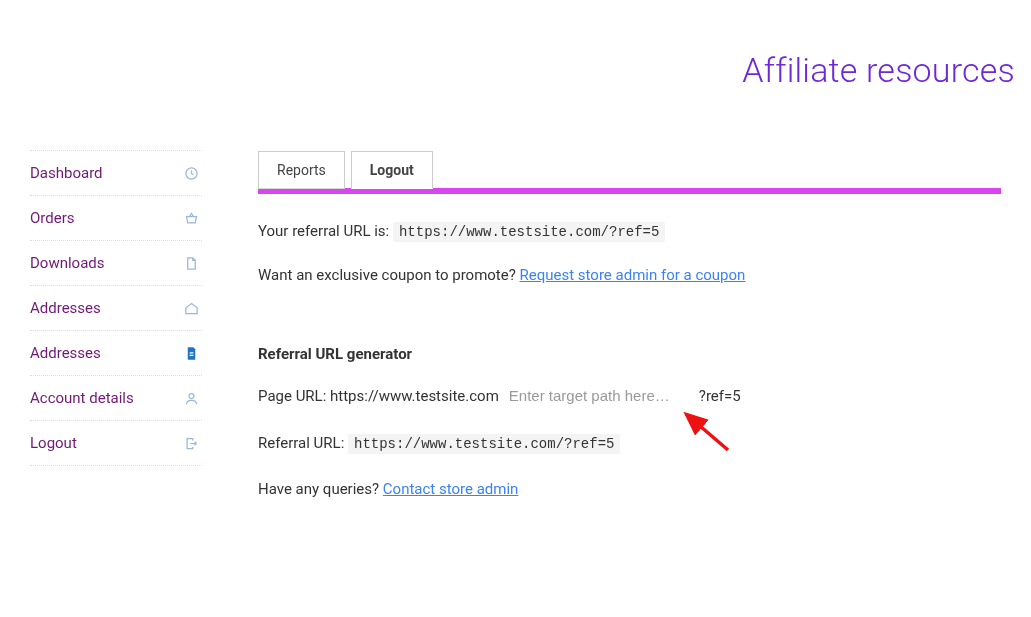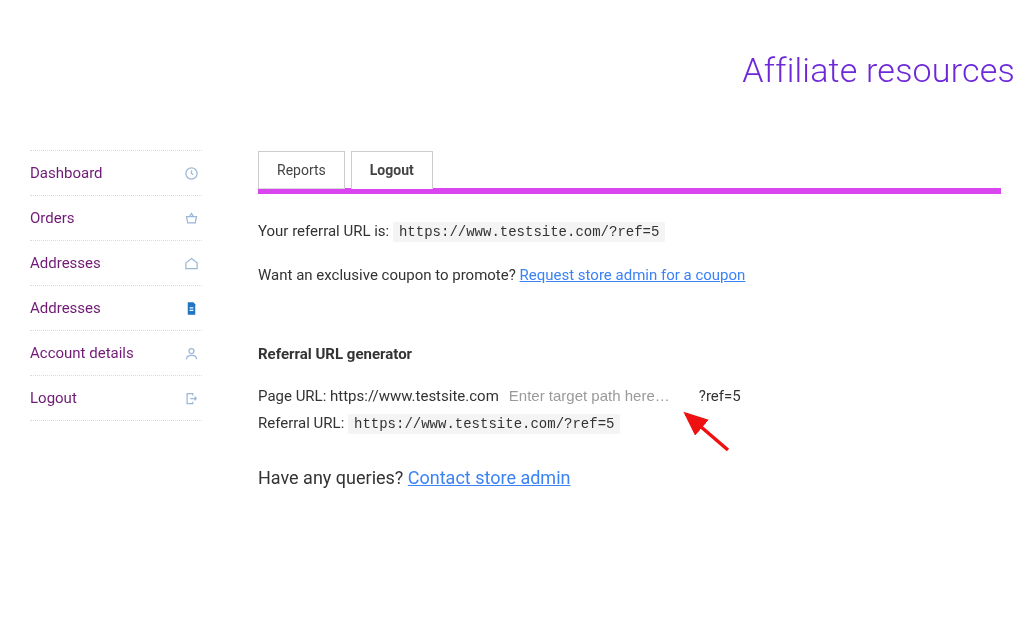--- a/index.html
+++ b/index.html
@@ -64,32 +64,32 @@
   .row { margin: 0 0 26px; font-size: 15px; color: #333; }
   .code {
     font-family: SFMono-Regular, Consolas, "Liberation Mono", Menlo, monospace;
     background: #f4f4f4;
     padding: 2px 6px;
     border-radius: 2px;
     font-size: 14px;
   }
   a.link { color: #3b82f6; text-decoration: underline; }
   .section-head { font-weight: 700; margin-top: 61px; margin-bottom: 22px; }
-  .gen { display: flex; align-items: center; gap: 10px; margin-bottom: 8px; font-size: 15px; }
+  .gen { display: flex; align-items: center; gap: 10px; margin-bottom: 28px; font-size: 15px; }
   .gen input {
     border: none;
     background: transparent;
     font-size: 15px;
     color: #333;
     padding: 2px 0;
     width: 180px;
     outline: none;
   }
   .gen input::placeholder { color: #9a9a9a; }
-  .footer-q { margin-top: 35px; font-size: 18px; }
+  .footer-q { margin-top: 28px; font-size: 15px; }
   
   .arrow {
     position: absolute;
     left: 678px;
     top: 358px;
     pointer-events: none;
   }
 </style>
 </head>
 <body>
@@ -107,20 +107,29 @@
               <path d="M12 7v5l3 2"></path>
             </svg>
         </span>
       </a>
       <a class="side-item">
         <span>Orders</span>
         <span class="side-icon">
           <svg width="15" height="15" viewBox="0 0 24 24" fill="none" stroke="#9ab8d8" stroke-width="2">
               <path d="M4 9h16l-2 10H6z"></path>
               <path d="M9 9l3-5 3 5"></path>
+            </svg>
+        </span>
+      </a>
+      <a class="side-item">
+        <span>Downloads</span>
+        <span class="side-icon">
+          <svg width="15" height="15" viewBox="0 0 24 24" fill="none" stroke="#9ab8d8" stroke-width="2">
+              <path d="M14 3H6v18h12V7z"></path>
+              <path d="M14 3v4h4"></path>
             </svg>
         </span>
       </a>
       <a class="side-item">
         <span>Addresses</span>
         <span class="side-icon">
           <svg width="15" height="15" viewBox="0 0 24 24" fill="none" stroke="#9ab8d8" stroke-width="2">
               <path d="M3 11l9-7 9 7v9H3z"></path>
             </svg>
         </span>

